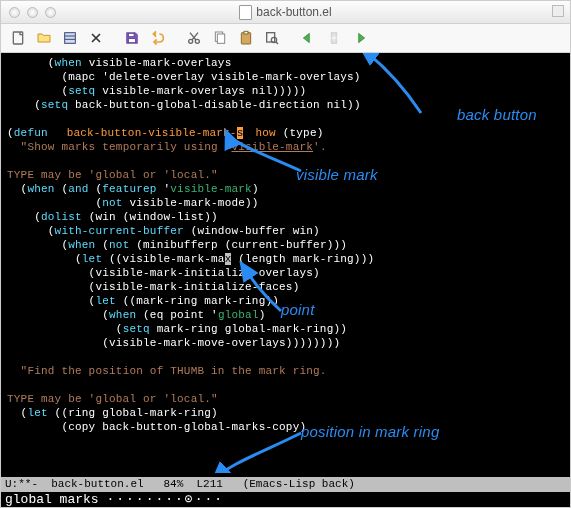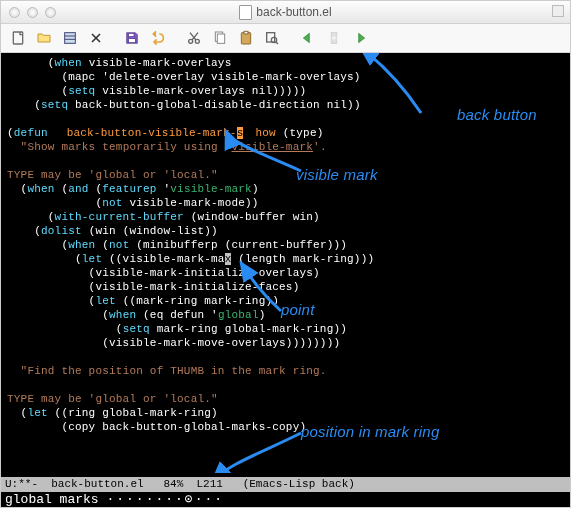--- a/index.html
+++ b/index.html
@@ -239,28 +239,28 @@
     <div class="line"><span>        (mapc 'delete-overlay visible-mark-overlays)</span></div>
     <div class="line"><span>        (</span><span class="kw">setq</span><span> visible-mark-overlays nil)))))</span></div>
     <div class="line"><span>    (</span><span class="kw">setq</span><span> back-button-global-disable-direction nil))</span></div>
     <div class="line"><span></span>&nbsp;</div>
     <div class="line"><span>(</span><span class="kw">defun</span><span> </span><span class="fn">back-button-visible-mark-</span><span class="hl-mark">s</span><span class="fn">how</span><span> (type)</span></div>
     <div class="line"><span>  </span><span class="str">"Show marks temporarily using `</span><span class="str" style="text-decoration:underline">visible-mark</span><span class="str">'.</span></div>
     <div class="line"><span class="str">&nbsp;</span></div>
     <div class="line"><span class="str">TYPE may be 'global or 'local."</span></div>
     <div class="line"><span>  (</span><span class="kw">when</span><span> (</span><span class="kw">and</span><span> (</span><span class="kw">featurep</span><span> '</span><span class="sym">visible-mark</span><span>)</span></div>
     <div class="line"><span>             (</span><span class="kw">not</span><span> visible-mark-mode))</span></div>
+    <div class="line"><span>    (</span><span class="kw">dolist</span><span> (win (window-list))</span></div>
     <div class="line"><span>      (</span><span class="kw">with-current-buffer</span><span> (window-buffer win)</span></div>
-    <div class="line"><span>    (</span><span class="kw">dolist</span><span> (win (window-list))</span></div>
     <div class="line"><span>        (</span><span class="kw">when</span><span> (</span><span class="kw">not</span><span> (minibufferp (current-buffer)))</span></div>
     <div class="line"><span>          (</span><span class="kw">let</span><span> ((visible-mark-ma</span><span class="hl-cursor">x</span><span> (length mark-ring)))</span></div>
     <div class="line"><span>            (visible-mark-initialize-overlays)</span></div>
     <div class="line"><span>            (visible-mark-initialize-faces)</span></div>
     <div class="line"><span>            (</span><span class="kw">let</span><span> ((mark-ring mark-ring))</span></div>
-    <div class="line"><span>              (</span><span class="kw">when</span><span> (eq defun '</span><span class="sym">global</span><span>)</span></div>
+    <div class="line"><span>              (</span><span class="kw">when</span><span> (eq point '</span><span class="sym">global</span><span>)</span></div>
     <div class="line"><span>                (</span><span class="kw">setq</span><span> mark-ring global-mark-ring))</span></div>
     <div class="line"><span>              (visible-mark-move-overlays))))))))</span></div>
     <div class="line">&nbsp;</div>
     <div class="line"><span>  </span><span class="str">"Find the position of THUMB in the mark ring.</span></div>
     <div class="line"><span class="str">&nbsp;</span></div>
     <div class="line"><span class="str">TYPE may be 'global or 'local."</span></div>
     <div class="line"><span>  (</span><span class="kw">let</span><span> ((ring global-mark-ring)</span></div>
     <div class="line"><span>        (copy back-button-global-marks-copy)</span></div>
 
     <svg class="arrow" style="left:0;top:0" width="571" height="420">

